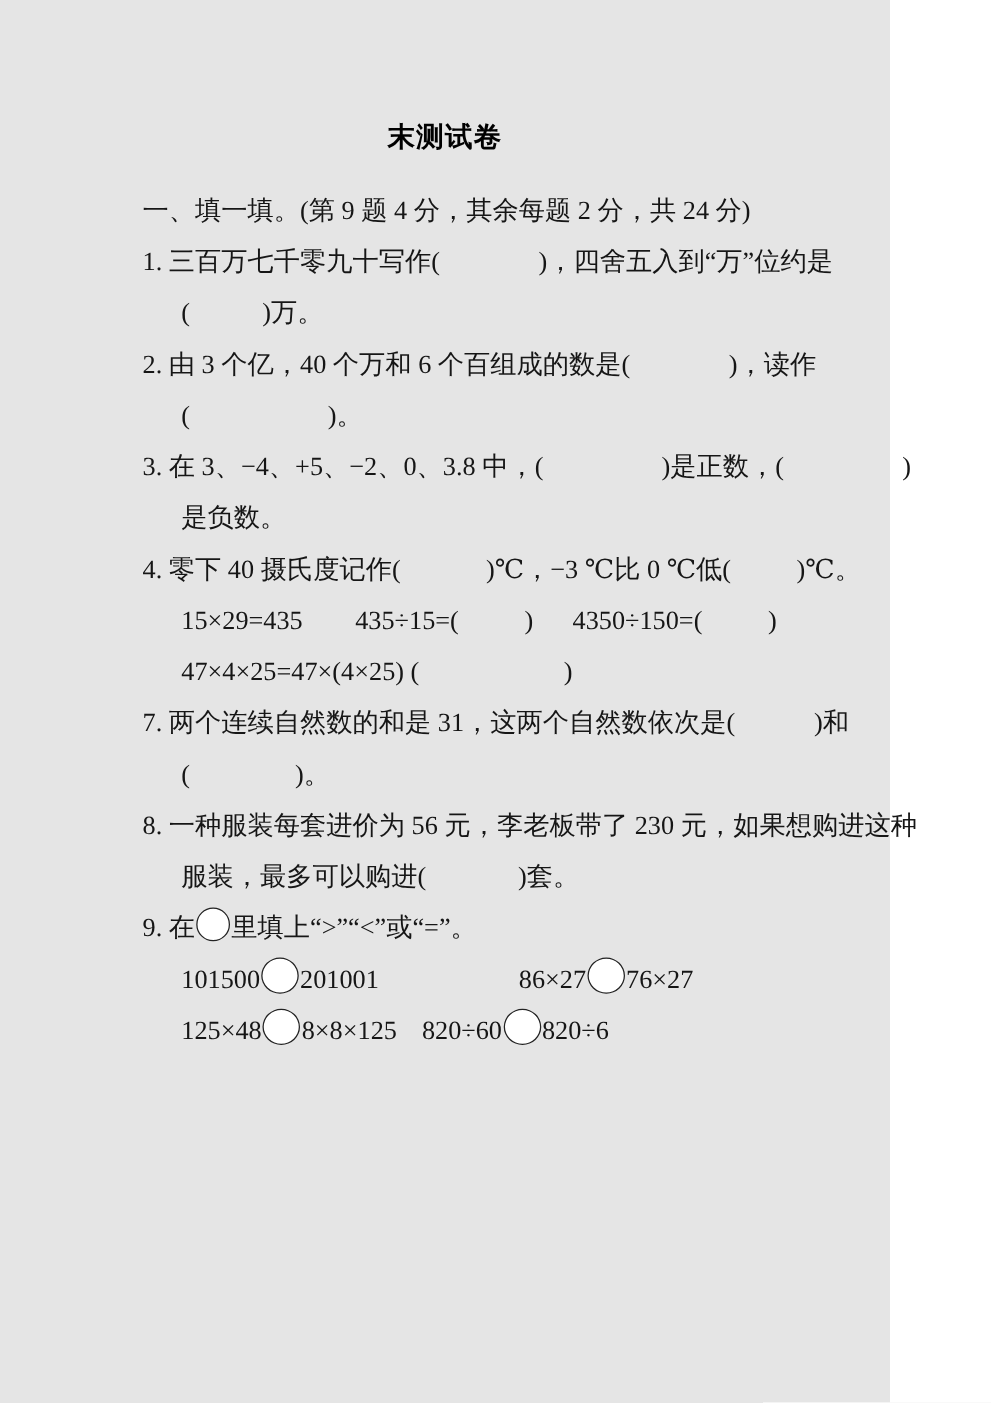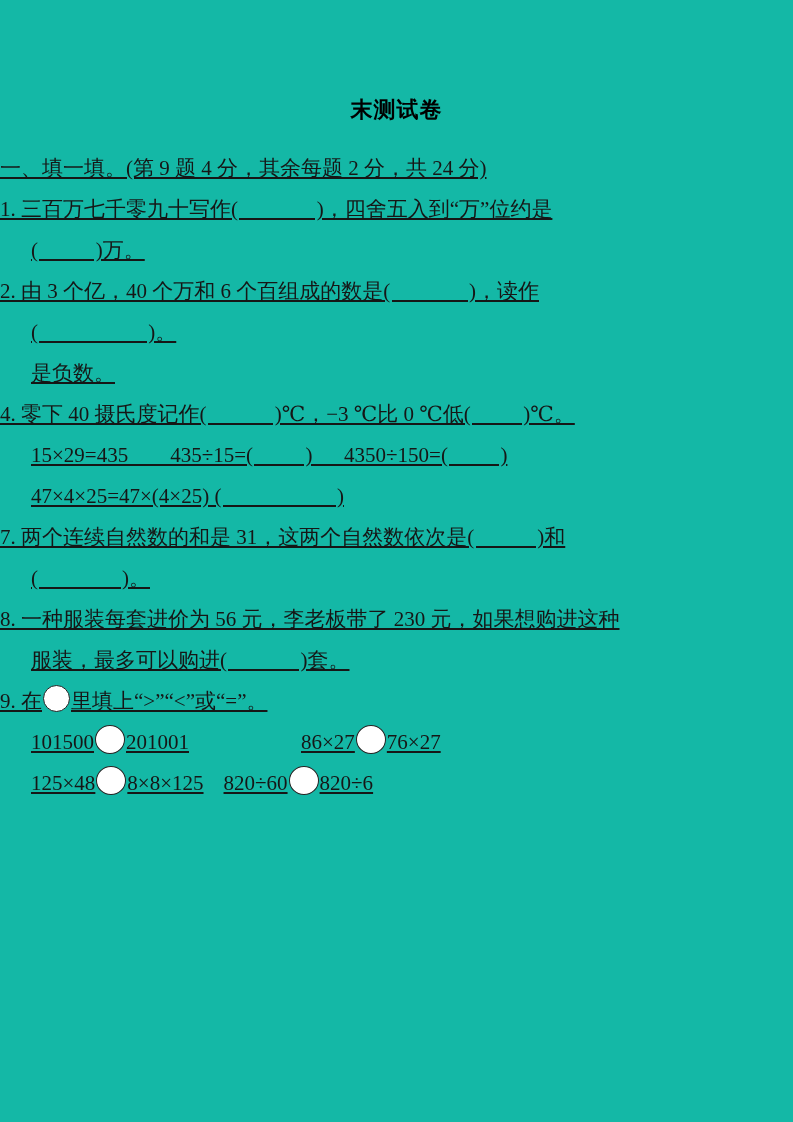--- a/index.html
+++ b/index.html
@@ -5,41 +5,41 @@
   html, body {
     margin: 0;
     padding: 0;
     background: #ffffff;
     width: 793px;
     height: 1122px;
     overflow: hidden;
   }
   .page {
     position: relative;
-    width: 793px;
+    width: 712px;
     height: 1122px;
-    background: #14b8a6;
+    background: #e5e5e5;
     color: #161616;
     font-family: "Liberation Serif", "DejaVu Serif", serif;
     box-sizing: border-box;
     padding-top: 95px;
   }
   .title {
     margin: 0;
     text-align: center;
     font-size: 22px;
     line-height: 30px;
     font-weight: bold;
     letter-spacing: 1px;
     color: #000;
   }
   .body {
+    padding-left: 114px;
     padding-top: 23px;
     font-size: 21px;
-    text-decoration: underline;
   }
   .line {
     height: 41px;
     line-height: 41px;
     white-space: pre;
   }
   .indent {
     padding-left: 31px;
   }
   .circle {
@@ -71,20 +71,21 @@
   <div class="body">
 
     <div class="line">一、填一填。(第 9 题 4 分，其余每题 2 分，共 24 分)</div>
 
     <div class="line">1. 三百万七千零九十写作(               )，四舍五入到“万”位约是</div>
     <div class="line indent">(           )万。</div>
 
     <div class="line">2. 由 3 个亿，40 个万和 6 个百组成的数是(               )，读作</div>
     <div class="line indent">(                     )。</div>
 
+    <div class="line">3. 在 3、−4、+5、−2、0、3.8 中，(                  )是正数，(                  )</div>
     <div class="line indent">是负数。</div>
 
     <div class="line">4. 零下 40 摄氏度记作(             )℃，−3 ℃比 0 ℃低(          )℃。</div>
 
     <div class="line indent">15×29=435        435÷15=(          )      4350÷150=(          )</div>
 
     <div class="line indent">47×4×25=47×(4×25) (                      )</div>
 
     <div class="line">7. 两个连续自然数的和是 31，这两个自然数依次是(            )和</div>
     <div class="line indent">(                )。</div>

